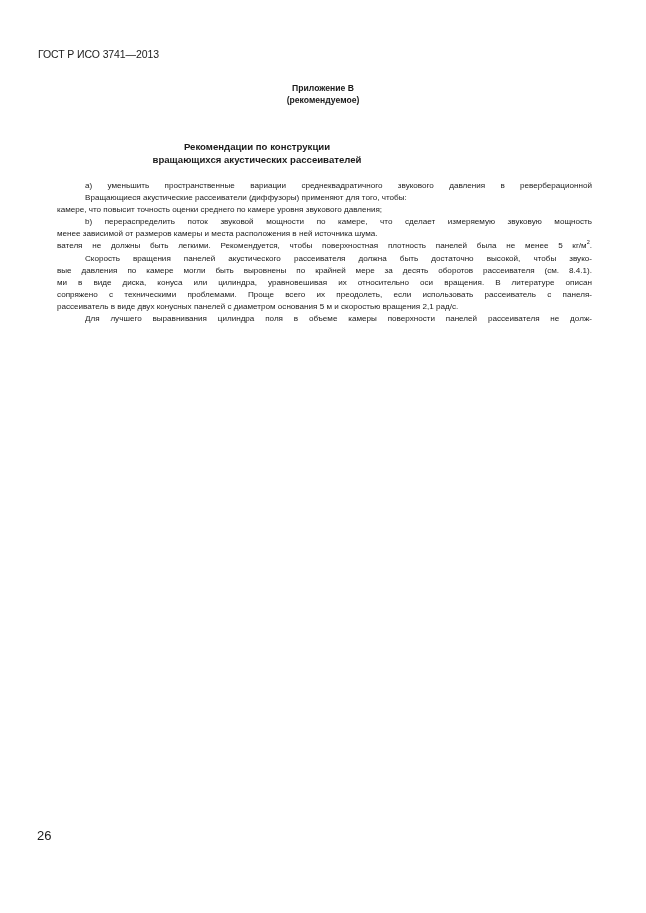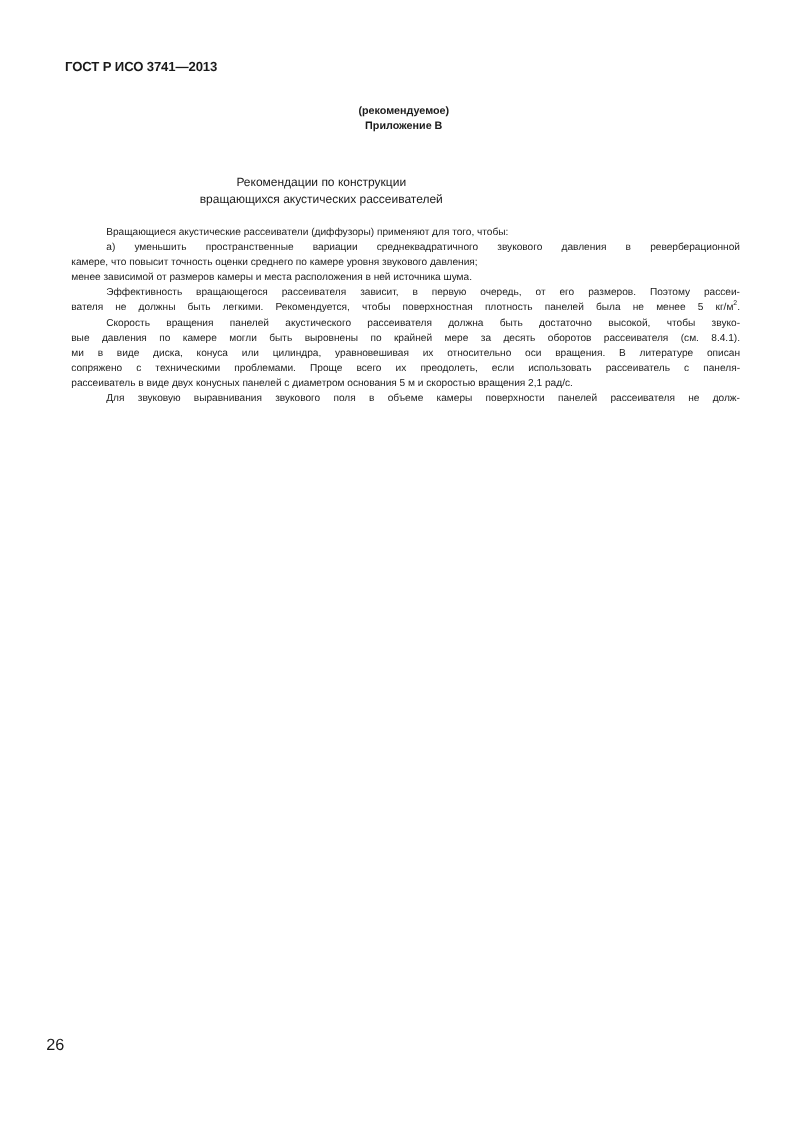--- a/index.html
+++ b/index.html
@@ -1,50 +1,50 @@
 <!DOCTYPE html>
 <html><head>
 <meta charset="utf-8">
 <style>
   html, body { margin: 0; padding: 0; background: #ffffff; }
   body { width: 646px; height: 913px; position: relative; overflow: hidden;
          font-family: "Liberation Sans", sans-serif; color: #1a1a1a; }
-  .header-code { position: absolute; left: 52px; top: 48px; font-size: 10.5px; font-weight: bold; letter-spacing: -0.1px; }
+  .header-code { position: absolute; left: 38px; top: 48px; font-size: 10.5px; font-weight: normal; letter-spacing: -0.1px; }
   .annex { position: absolute; left: 0; width: 646px; top: 82px; text-align: center; font-size: 8.6px; font-weight: bold; line-height: 12px; }
-  .title { position: absolute; left: 0; width: 514px; top: 140px; text-align: center; font-size: 9.6px; font-weight: normal; line-height: 13px; }
+  .title { position: absolute; left: 0; width: 514px; top: 140px; text-align: center; font-size: 9.6px; font-weight: bold; line-height: 13px; }
   .body { position: absolute; left: 57px; width: 535px; top: 180px; font-size: 8.1px; line-height: 12.1px; }
   .body p { margin: 0; text-align: justify; text-align-last: justify; }
   .body p.last { text-align-last: left; }
   .body p.indent { text-indent: 28px; }
   .page-number { position: absolute; left: 37px; top: 828px; font-size: 13px; }
   sup { font-size: 5.5px; vertical-align: super; line-height: 0; }
 </style>
 </head>
 <body>
 
 <div class="header-code">ГОСТ Р ИСО 3741—2013</div>
 
 <div class="annex">
+  <div>Приложение В</div>
   <div>(рекомендуемое)</div>
-  <div>Приложение В</div>
 </div>
 
 <div class="title">
   <div>Рекомендации по конструкции</div>
   <div>вращающихся акустических рассеивателей</div>
 </div>
 
 <div class="body">
+  <p class="indent">а) уменьшить пространственные вариации среднеквадратичного звукового давления в реверберационной</p>
   <p class="indent last">Вращающиеся акустические рассеиватели (диффузоры) применяют для того, чтобы:</p>
-  <p class="indent">а) уменьшить пространственные вариации среднеквадратичного звукового давления в реверберационной</p>
   <p class="last">камере, что повысит точность оценки среднего по камере уровня звукового давления;</p>
+  <p class="indent">b) перераспределить поток звуковой мощности по камере, что сделает измеряемую звуковую мощность</p>
   <p class="last">менее зависимой от размеров камеры и места расположения в ней источника шума.</p>
-  <p class="indent">Эффективность вращающегося рассеивателя зависит, в первую очередь, от его размеров. Поэтому рассеи-</p>
   <p><span>вателя не должны быть легкими. Рекомендуется, чтобы поверхностная плотность панелей была не менее 5 кг/м</span><sup>2</sup><span>.</span></p>
   <p class="indent">Скорость вращения панелей акустического рассеивателя должна быть достаточно высокой, чтобы звуко-</p>
   <p>вые давления по камере могли быть выровнены по крайней мере за десять оборотов рассеивателя (см. 8.4.1).</p>
   <p>ми в виде диска, конуса или цилиндра, уравновешивая их относительно оси вращения. В литературе описан</p>
   <p>сопряжено с техническими проблемами. Проще всего их преодолеть, если использовать рассеиватель с панеля-</p>
   <p class="last">рассеиватель в виде двух конусных панелей с диаметром основания 5 м и скоростью вращения 2,1 рад/с.</p>
-  <p class="indent">Для звуковую выравнивания звукового поля в объеме камеры поверхности панелей рассеивателя не долж-</p>
+  <p class="indent">Для лучшего выравнивания цилиндра поля в объеме камеры поверхности панелей рассеивателя не долж-</p>
 </div>
 
 <div class="page-number">26</div>
 
 </body></html>

